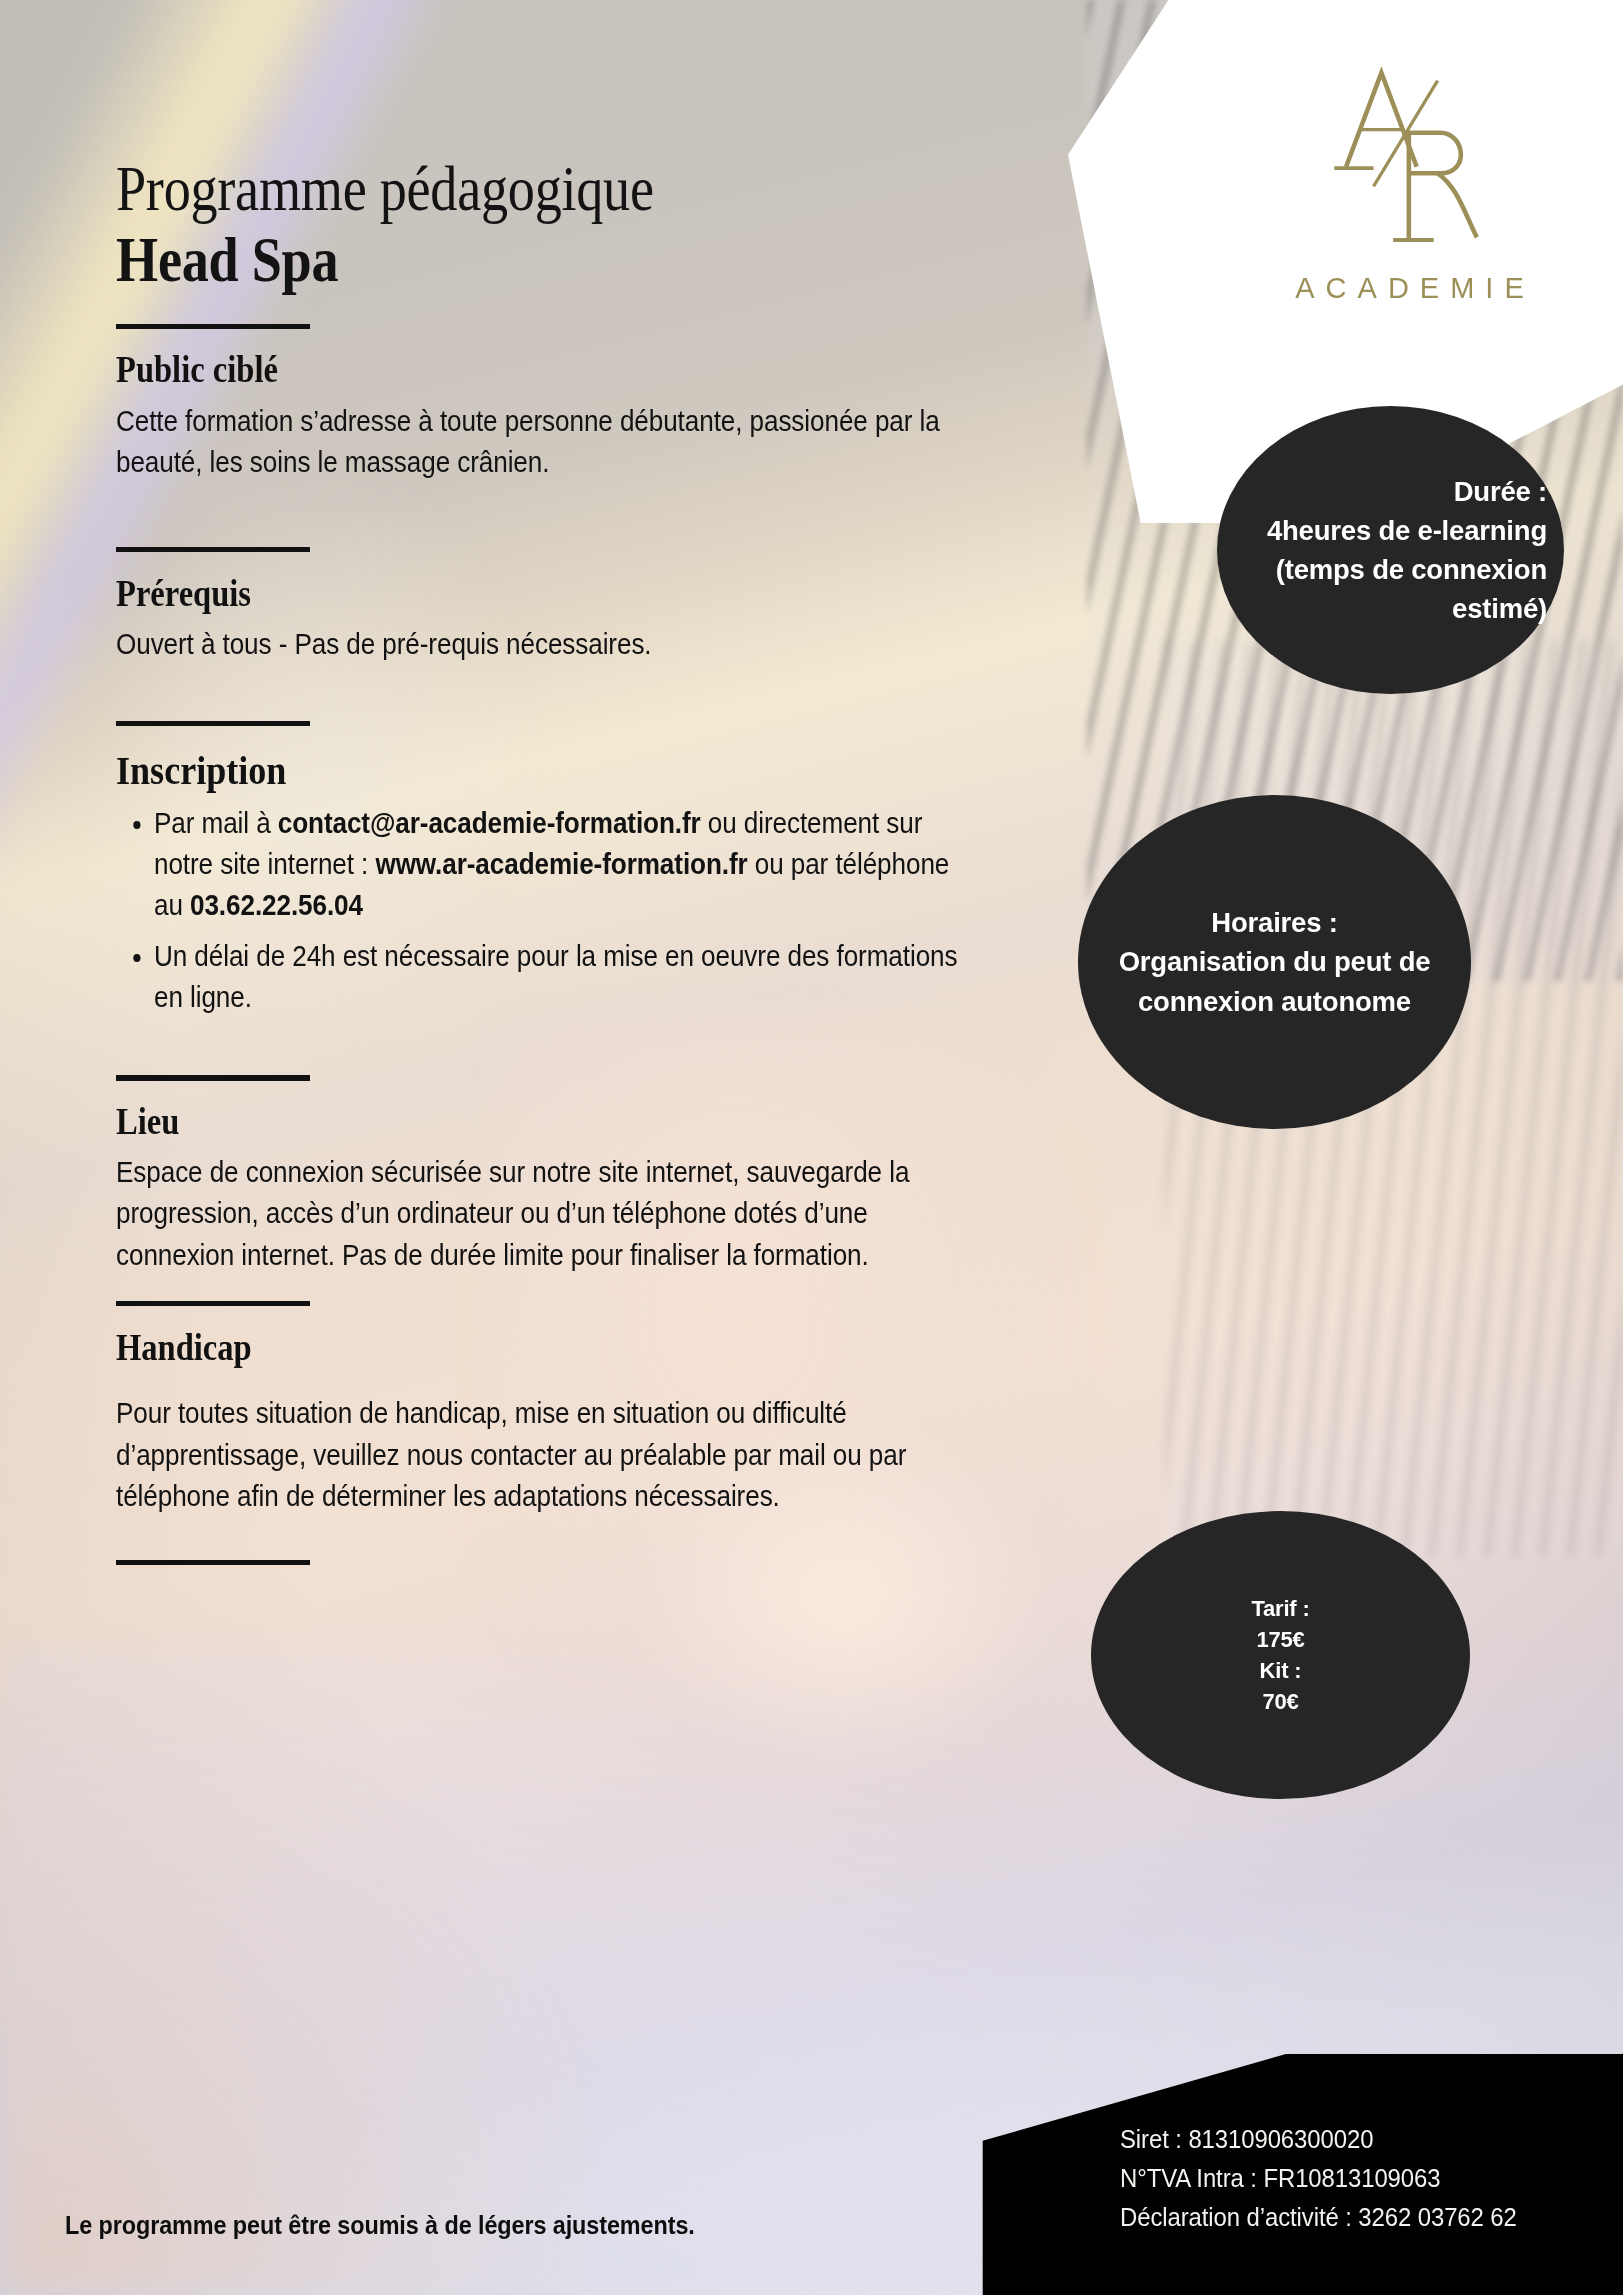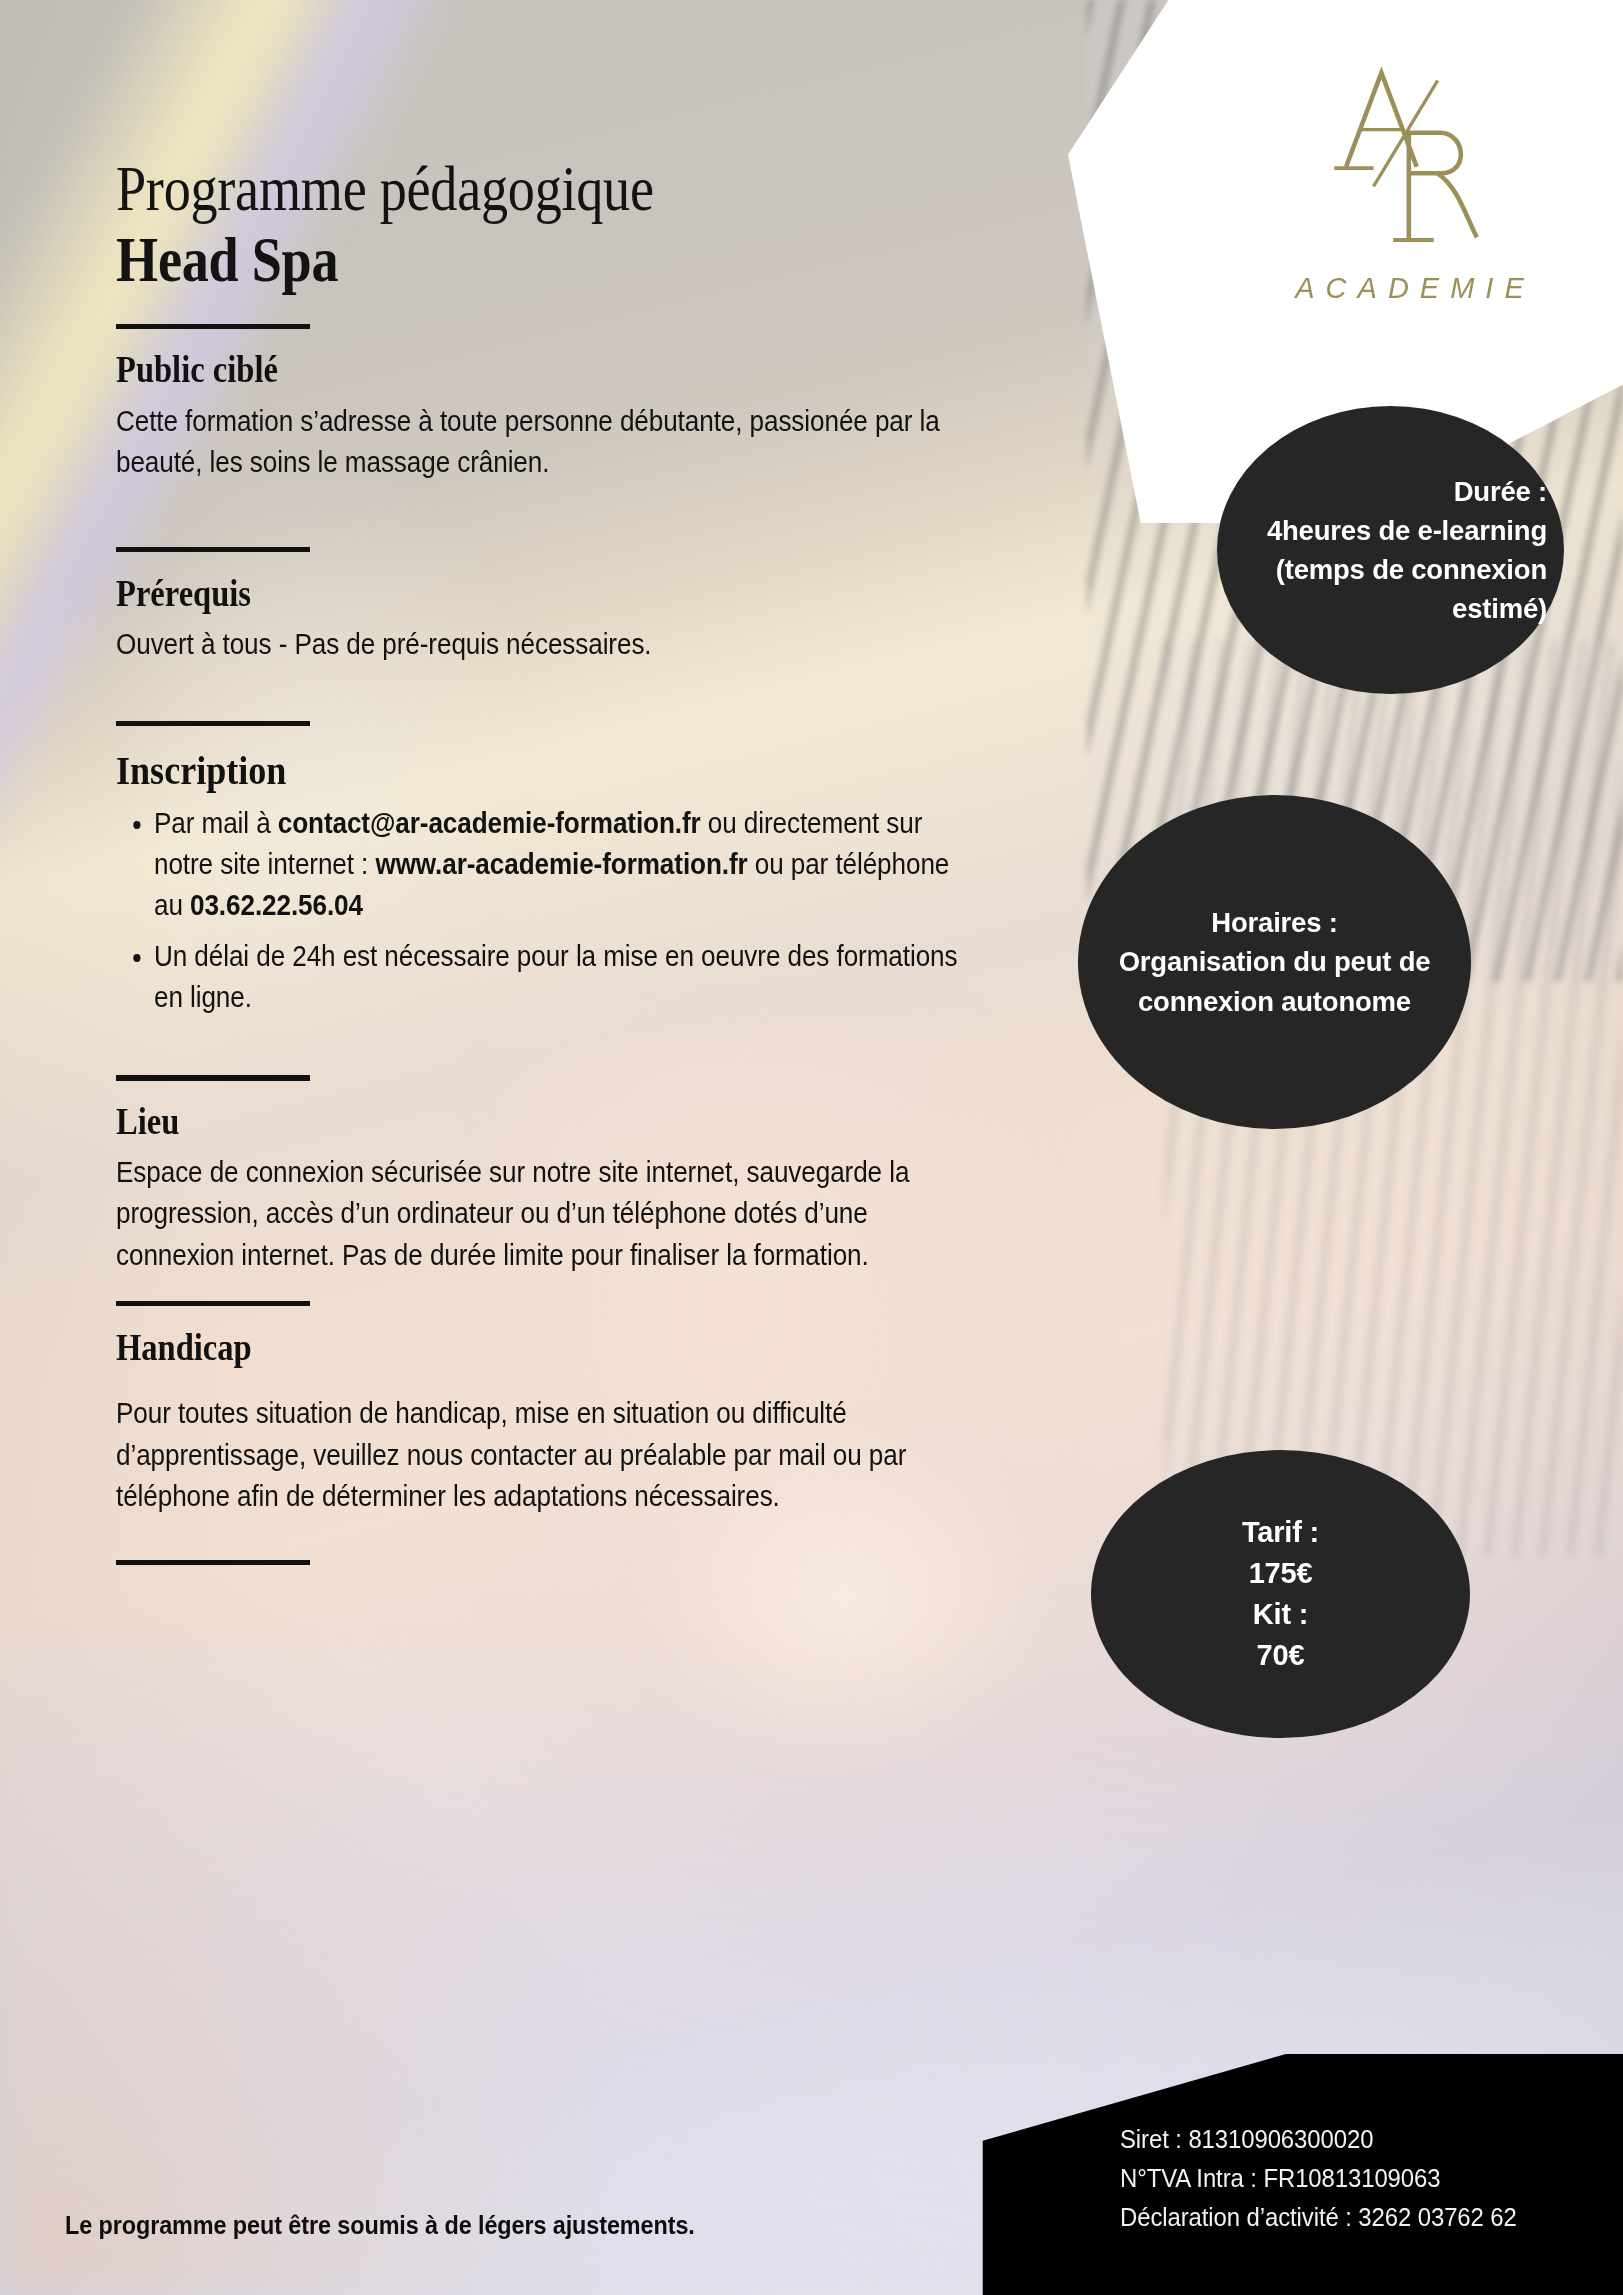--- a/index.html
+++ b/index.html
@@ -133,21 +133,20 @@
     height: 523px;
     background: #ffffff;
     clip-path: polygon(13.1% 100%, 0% 29.6%, 18.1% 0%, 100% 0%, 100% 73.5%, 52.0% 100%);
   }
   .logo-inner {
     position: absolute;
     left: 1269px;
     top: 49px;
     width: 281px;
     text-align: center;
-    font-style: italic;
   }
   .logo-mark { position: relative; width: 281px; height: 216px; }
   .logo-mark svg { position: absolute; left: 0; top: 0; }
   .logo-word {
     margin-top: 6.5px;
     font-family: "Liberation Sans", sans-serif;
     font-size: 29px;
     letter-spacing: 11px;
     color: #9c8f58;
     text-indent: 11px;
@@ -228,21 +227,21 @@
     text-align: center;
     font-family: "Liberation Sans", sans-serif;
     font-weight: bold;
     line-height: 1.42;
     letter-spacing: -0.2px;
   }
   .badge span { display: block; padding: 0 17px; white-space: pre-line; }
   .badge-duree   { left: 1217px; top: 406px;  width: 347px; height: 288px; font-size: 27.5px; text-align: right; }
   .badge-horaires{ left: 1078px; top: 795px; width: 393px; height: 334px; font-size: 27.5px; }
   .badge-langue  { left: 1213px; top: 1178px; width: 366px; height: 288px; font-size: 27.5px; }
-  .badge-tarif   { left: 1091px; top: 1450px; width: 379px; height: 288px; font-size: 29px; }
+  .badge-tarif   { left: 1091px; top: 1511px; width: 379px; height: 288px; font-size: 22px; }
 
   
   .footer-block {
     position: absolute;
     left: 949px;
     top: 2054px;
     width: 674px;
     height: 241px;
     background: #000000;
     clip-path: polygon(5.0% 100%, 5.0% 36.0%, 50.0% 0%, 100% 0%, 100% 100%);

